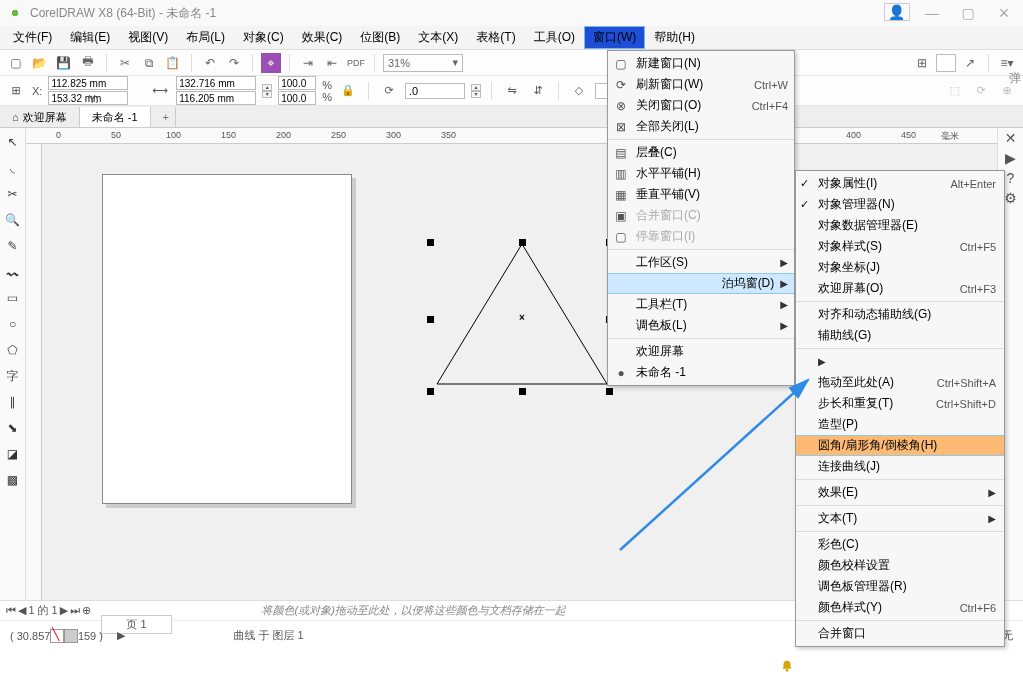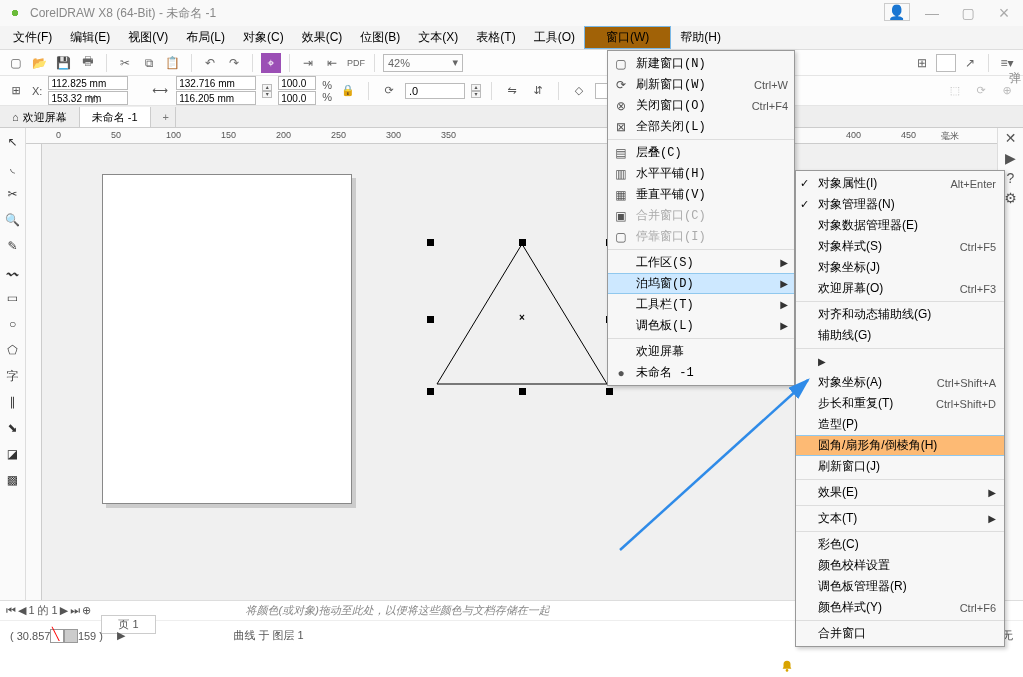--- a/index.html
+++ b/index.html
@@ -6,21 +6,21 @@
   body { width: 1023px; height: 677px; background: #fff; overflow: hidden; font-size: 12px; position: relative; }
   .titlebar { height: 26px; background: #f9f9f9; display: flex; align-items: center; padding: 0 6px; color: #888; position: relative; }
   .titlebar .logo { width: 18px; height: 18px; background:
     radial-gradient(circle at 9px 9px, #6bbb3a 3px, transparent 3px);
     border-radius: 50%; margin-right: 6px; }
   .titlebar .winbtns { position: absolute; right: 5px; top: 3px; display: flex; gap: 8px; color: #aaa; }
   .titlebar .winbtns span { width: 28px; height: 20px; display:flex; align-items:center; justify-content:center; font-size:14px; }
   .titlebar .winbtns .sq { border:1px solid #ccc; width:26px; height:18px;}
   .menubar { height: 24px; background: #f4f4f4; display: flex; align-items: center; padding: 0 4px; border-bottom: 1px solid #ddd; }
   .menubar .mitem { padding: 3px 9px; cursor: default; }
-  .menubar .mitem.open { background: #a16207; border: 1px solid #7ab8e6; padding: 2px 21px; }
+  .menubar .mitem.open { background: #1d4ed8; border: 1px solid #7ab8e6; padding: 2px 8px; }
   .toolbar { height: 26px; background: #fdfdfd; border-bottom: 1px solid #e5e5e5; display:flex; align-items:center; padding: 0 6px; gap:4px; color:#666;}
   .toolbar .ico, .propbar .ico { width:20px; height:20px; display:flex; align-items:center; justify-content:center; border:1px solid transparent; }
   .toolbar .zoom { width:80px; height:18px; border:1px solid #bbb; text-align:left; padding:0 4px; font-size:11px; display:flex; align-items:center; justify-content:space-between;}
   .toolbar .drop { width:20px; height:18px; border:1px solid #bbb; background:#fff;}
   .toolbar .sep, .propbar .sep { width:1px; height:18px; background:#ddd; margin:0 4px; }
   .propbar { height: 30px; background:#fdfdfd; border-bottom:1px solid #e5e5e5; display:flex; align-items:center; padding:0 6px; gap:6px; color:#555; font-size:11px;}
   .xybox { display:flex; flex-direction:column; gap:1px; }
   .xybox input { width:80px; height:14px; border:1px solid #bbb; font-size:10px; padding:0 2px; }
   .pctbox input { width:38px; height:14px; border:1px solid #bbb; font-size:10px; padding:0 2px;}
   .spin { width:10px; display:flex; flex-direction:column;}
@@ -39,25 +39,25 @@
   .ruler-h { height:16px; background:#fafafa; border-bottom:1px solid #ccc; position:relative; font-size:9px; color:#555;}
   .ruler-h .tick { position:absolute; top:2px; }
   .canvasArea { position:absolute; left:16px; top:16px; right:0; bottom:0; background:#f0f0f0;}
   .ruler-v { position:absolute; left:0; top:16px; width:16px; bottom:0; background:#fafafa; border-right:1px solid #ccc;}
   .page { position:absolute; left:60px; top:30px; width:250px; height:330px; background:#fff; border:1px solid #888; box-shadow:4px 4px 0 #ccc;}
   .handle { position:absolute; width:7px; height:7px; background:#000;}
   .centerx { position:absolute; font-size:10px; font-weight:bold;}
   .menu1 { position:absolute; left:607px; top:50px; width:188px; background:#f7f7f7; border:1px solid #999; box-shadow:2px 2px 4px rgba(0,0,0,.2); z-index:10; padding:2px 0;}
   .menu1 .row { height:21px; display:flex; align-items:center; padding:0 6px 0 4px; gap:6px; }
   .menu1 .row .ic { width:18px; height:18px; display:flex; align-items:center; justify-content:center; color:#555;}
-  .menu1 .row .lab { flex:1;font-family:Liberation Mono, monospace; }
+  .menu1 .row .lab { flex:1; }
   .menu1 .row .sc { color:#555; font-size:11px;}
   .menu1 .row .arr { font-size:10px; color:#333;}
   .menu1 .row.dis { color:#aaa; }
-  .menu1 .row.hl { background:#cde8ff; border-top:1px solid #90c8ee; border-bottom:1px solid #90c8ee; }
+  .menu1 .row.hl { background:#cde8ff; border-top:1px solid #90c8ee; border-bottom:1px solid #90c8ee;text-align:right; }
   .menu1 hr { border:none; border-top:1px solid #ddd; margin:2px 0; }
   .menu2 { position:absolute; left:795px; top:170px; width:210px; background:#f7f7f7; border:1px solid #999; box-shadow:2px 2px 4px rgba(0,0,0,.2); z-index:11; padding:2px 0;}
   .menu2 .row { height:21px; display:flex; align-items:center; padding:0 8px 0 22px; gap:6px; position:relative;}
   .menu2 .row .chk { position:absolute; left:4px; font-size:11px;}
   .menu2 .row .lab { flex:1; }
   .menu2 .row .sc { color:#555; font-size:11px;}
   .menu2 .row .arr { font-size:10px; color:#333;}
   .menu2 .row.hl { background:#fdba74; border-top:1px solid #90c8ee; border-bottom:1px solid #90c8ee; }
   .menu2 hr { border:none; border-top:1px solid #ddd; margin:2px 0; }
   .arrowline { position:absolute; z-index:12; pointer-events:none;}
@@ -118,21 +118,21 @@
   <div class="ico">↶</div>
   <div class="ico">↷</div>
   <div class="sep"></div>
   <div class="ico" style="background:#9b4fb5;color:#fff;">⌖</div>
   <div class="sep"></div>
   <div class="ico">⇥</div>
   <div class="ico">⇤</div>
   <div class="ico" style="font-size:9px;">PDF</div>
   <div class="sep"></div>
   <div class="zoom">
-      <span>42%</span>
+      <span>31%</span>
       <span>▾</span>
     </div>
   <div style="flex:1"></div>
   <div class="ico">⊞</div>
   <div class="drop"></div>
   <div class="ico">↗</div>
   <div class="sep"></div>
   <div class="ico">≡▾</div>
 </div>
 
@@ -354,35 +354,35 @@
       <span class="lab">对齐和动态辅助线(G)</span>
     </div>
   <div class="row">
       <span class="lab">辅助线(G)</span>
     </div>
   <hr>
   <div class="row">
       <span class="arr">▶</span>
     </div>
   <div class="row">
-      <span class="lab">对象坐标(A)</span>
+      <span class="lab">拖动至此处(A)</span>
       <span class="sc">Ctrl+Shift+A</span>
     </div>
   <div class="row">
       <span class="lab">步长和重复(T)</span>
       <span class="sc">Ctrl+Shift+D</span>
     </div>
   <div class="row">
       <span class="lab">造型(P)</span>
     </div>
   <div class="row hl">
       <span class="lab">圆角/扇形角/倒棱角(H)</span>
     </div>
   <div class="row">
-      <span class="lab">刷新窗口(J)</span>
+      <span class="lab">连接曲线(J)</span>
     </div>
   <hr>
   <div class="row">
       <span class="lab">效果(E)</span>
       <span class="arr">▶</span>
     </div>
   <hr>
   <div class="row">
       <span class="lab">文本(T)</span>
       <span class="arr">▶</span>
@@ -418,21 +418,21 @@
 
 <div class="statusbar1">
   <div class="pgnav">
     <span>⏮</span>
     <span>◀</span>
     <span>1 的 1</span>
     <span>▶</span>
     <span>⏭</span>
     <span>⊕</span>
   </div>
-  <span style="border:1px solid #ccc; padding:1px 16px; background:#fff;margin-top:27px;">页 1</span>
+  <span style="border:1px solid #ccc; padding:1px 24px; background:#fff;margin-top:27px;">页 1</span>
   <span class="hinttxt">将颜色(或对象)拖动至此处，以便将这些颜色与文档存储在一起</span>
 </div>
 
 <div class="palette">
   <div class="sw" style="background:#fff; position:relative;">
       <span style="color:red;position:absolute;left:1px;top:-3px;">╲</span>
     </div>
   <div class="sw" style="background:#ccc;"></div>
 </div>
 

